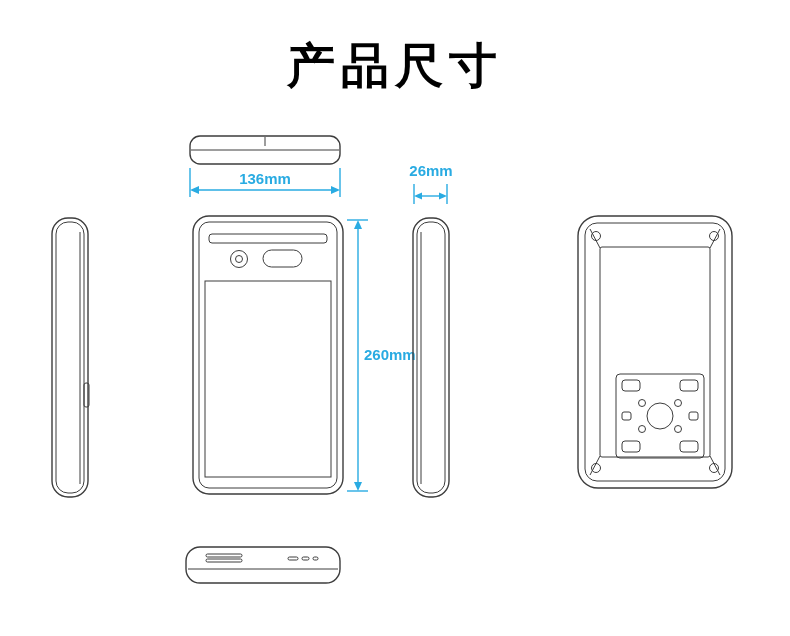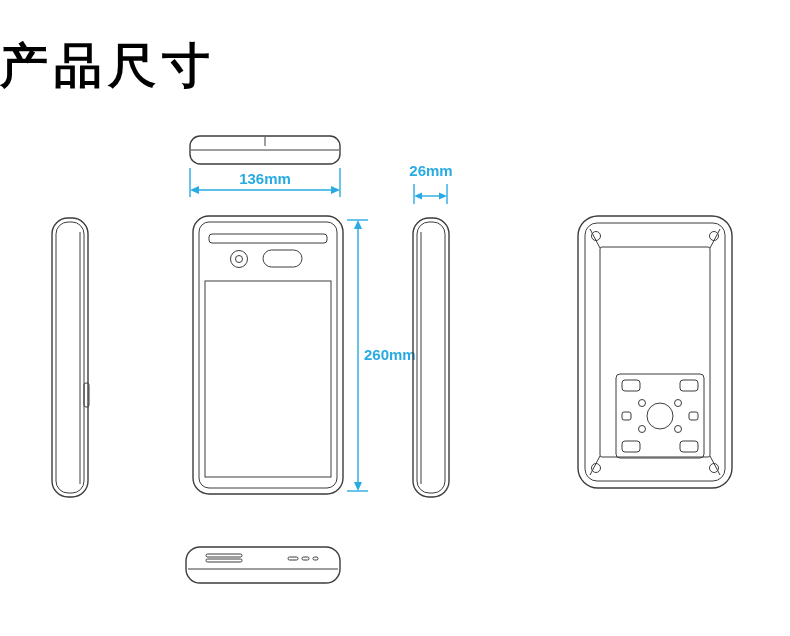--- a/index.html
+++ b/index.html
@@ -10,21 +10,21 @@
   html,body{margin:0;padding:0;background:#fff;}
   .canvas{
     position:relative;
     width:790px;height:636px;
     background:var(--color-background);
     font-family:"Liberation Sans", sans-serif;
     overflow:hidden;
   }
   .title{
     position:absolute;top:34px;left:0;width:100%;
-    margin:0;text-align:left;
+    margin:0;text-align:center;
     font-size:48px;font-weight:700;color:#000;
     letter-spacing:6px;
   }
   svg.drawing{position:absolute;top:0;left:0;}
   .outline{fill:none;stroke:var(--color-line);stroke-width:1.4;}
   .thin{fill:none;stroke:var(--color-line);stroke-width:1;}
   .dim-line{stroke:var(--color-dimension);stroke-width:1.4;fill:none;}
   .dim-arrow{fill:var(--color-dimension);stroke:none;}
   .dim-text{fill:var(--color-dimension);font-size:15px;font-weight:700;font-family:"Liberation Sans",sans-serif;}
 </style>

